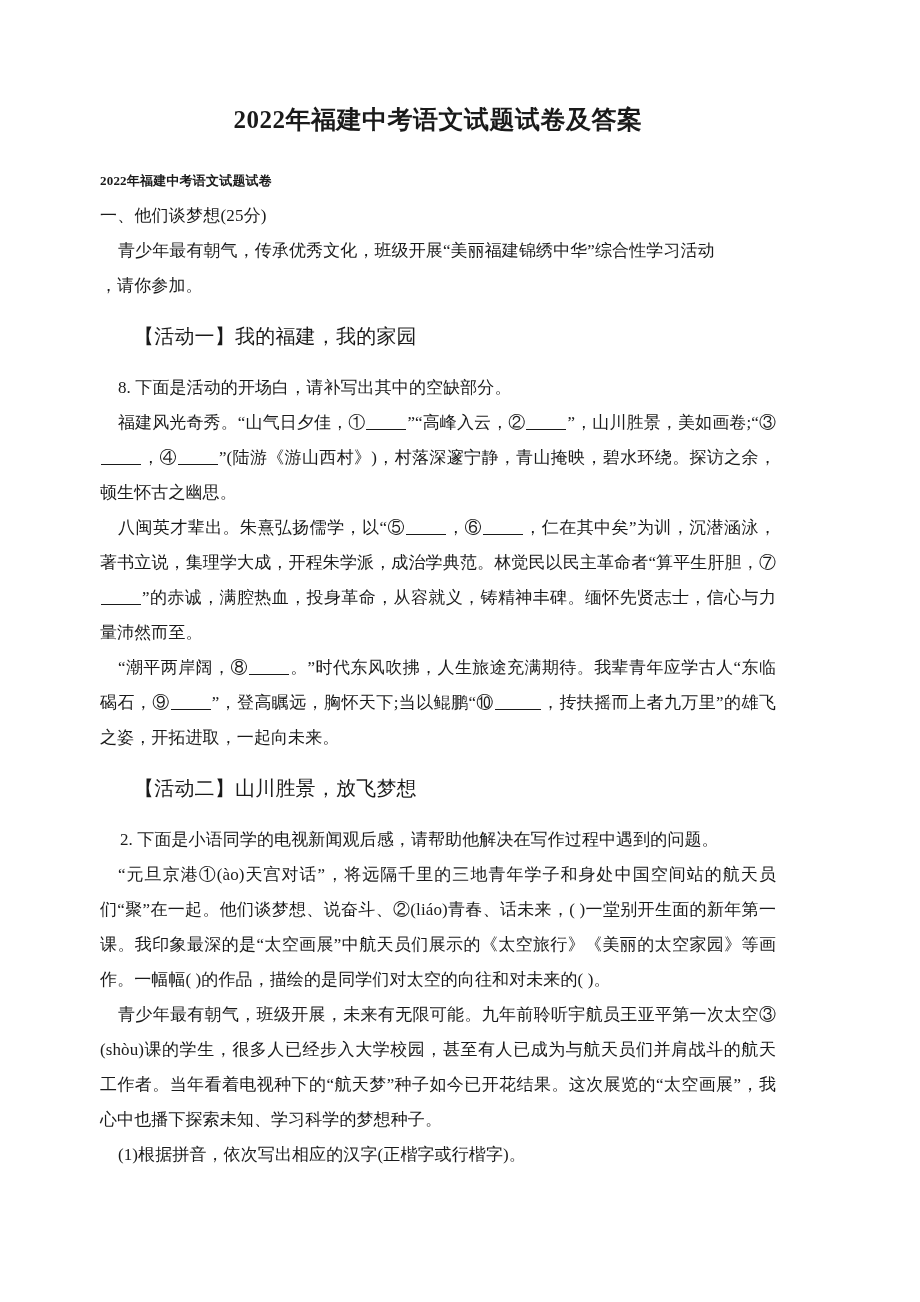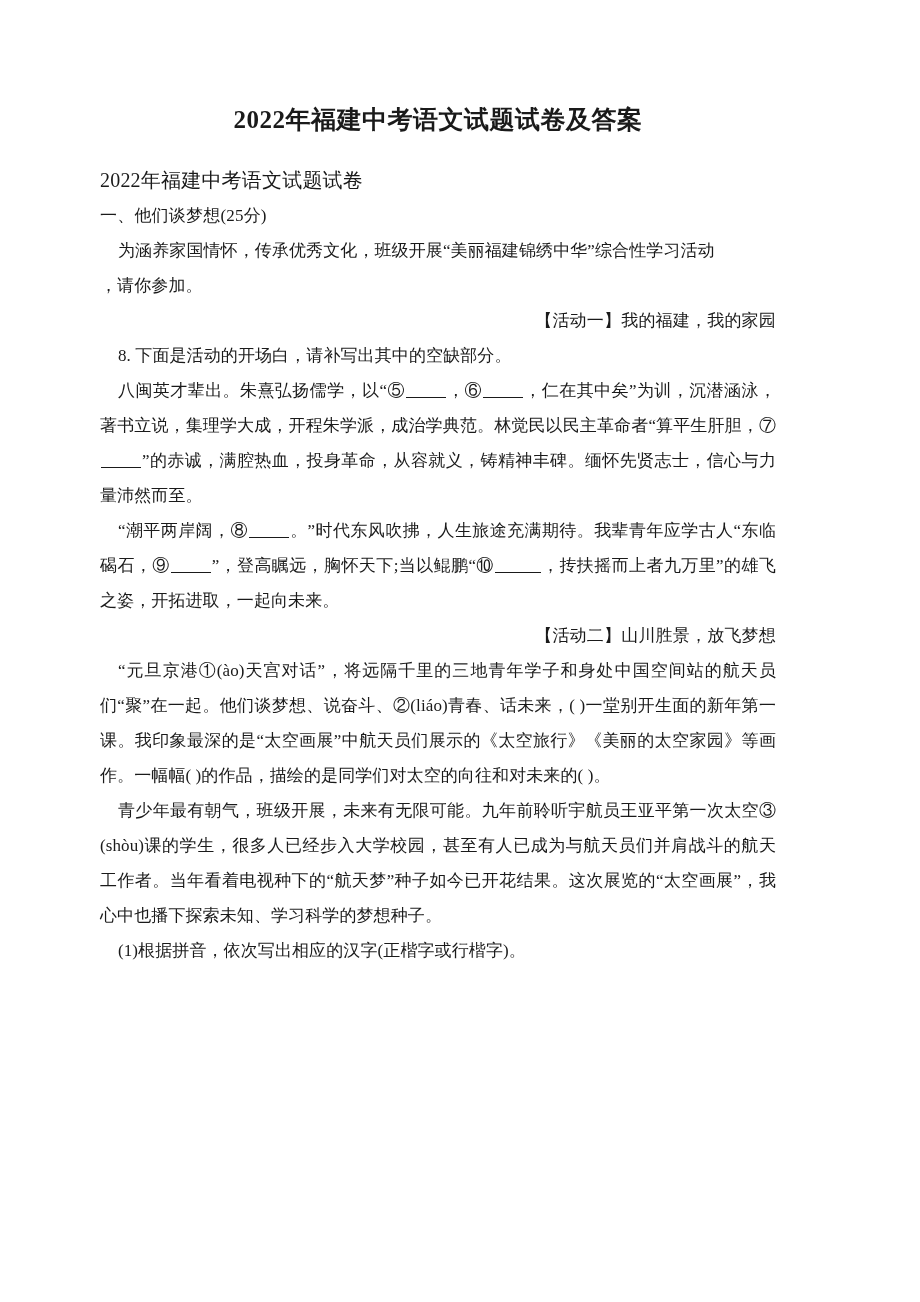--- a/index.html
+++ b/index.html
@@ -30,22 +30,22 @@
     font-size: 25px;
     font-weight: bold;
     text-align: center;
     letter-spacing: 0.5px;
     line-height: 1.3;
   }
 
   .subtitle {
     margin: 0;
     padding-top: 26px;
-    font-size: 20px;
-    font-weight: normal;
+    font-size: 13px;
+    font-weight: bold;
     line-height: 35px;
     letter-spacing: 0.2px;
   }
 
   .section-head {
     margin: 0;
     font-size: 17px;
     font-weight: normal;
     line-height: 35px;
     letter-spacing: 0.2px;
@@ -64,26 +64,25 @@
 
   p.indent-1 {
     text-indent: 18px;
   }
 
   p.indent-2 {
     text-indent: 20px;
   }
 
   .activity-head {
-    margin: 0;
-    font-size: 17px;
+    margin: 16px;
+    font-size: 20px;
     line-height: 35px;
     text-indent: 18px;
     letter-spacing: 0.2px;
-    text-align: right;
   }
 
   .blank {
     display: inline-block;
     width: 40px;
     border-bottom: 1px solid #1a1a1a;
     vertical-align: -2px;
     margin: 0 1px;
   }
 
@@ -95,35 +94,37 @@
 <body>
 
 <div class="page">
 
   <h1 class="doc-title">2022年福建中考语文试题试卷及答案</h1>
 
   <h2 class="subtitle">2022年福建中考语文试题试卷</h2>
 
   <p class="section-head">一、他们谈梦想(25分)</p>
 
-  <p class="body-line indent-1">为涵养家国情怀，传承优秀文化，班级开展“美丽福建锦绣中华”综合性学习活动</p>
+  <p class="body-line indent-1">青少年最有朝气，传承优秀文化，班级开展“美丽福建锦绣中华”综合性学习活动</p>
 
   <p class="body-line">，请你参加。</p>
 
   <p class="activity-head">【活动一】我的福建，我的家园</p>
 
   <p class="body-line indent-1">8. 下面是活动的开场白，请补写出其中的空缺部分。</p>
 
+  <p class="body-line indent-1"><span>福建风光奇秀。“山气日夕佳，①</span><span class="blank"></span><span>”“高峰入云，②</span><span class="blank"></span><span>”，山川胜景，美如画卷;“③</span><span class="blank"></span><span>，④</span><span class="blank"></span><span>”(陆游《游山西村》)，村落深邃宁静，青山掩映，碧水环绕。探访之余，顿生怀古之幽思。</span></p>
 
   <p class="body-line indent-1"><span>八闽英才辈出。朱熹弘扬儒学，以“⑤</span><span class="blank"></span><span>，⑥</span><span class="blank"></span><span>，仁在其中矣”为训，沉潜涵泳，著书立说，集理学大成，开程朱学派，成治学典范。林觉民以民主革命者“算平生肝胆，⑦</span><span class="blank"></span><span>”的赤诚，满腔热血，投身革命，从容就义，铸精神丰碑。缅怀先贤志士，信心与力量沛然而至。</span></p>
 
   <p class="body-line indent-1"><span>“潮平两岸阔，⑧</span><span class="blank"></span><span>。”时代东风吹拂，人生旅途充满期待。我辈青年应学古人“东临碣石，⑨</span><span class="blank"></span><span>”，登高瞩远，胸怀天下;当以鲲鹏“⑩</span><span class="blank blank-wide"></span><span>，抟扶摇而上者九万里”的雄飞之姿，开拓进取，一起向未来。</span></p>
 
   <p class="activity-head">【活动二】山川胜景，放飞梦想</p>
 
+  <p class="body-line indent-2">2. 下面是小语同学的电视新闻观后感，请帮助他解决在写作过程中遇到的问题。</p>
 
   <p class="body-line indent-1">“元旦京港①(ào)天宫对话”，将远隔千里的三地青年学子和身处中国空间站的航天员们“聚”在一起。他们谈梦想、说奋斗、②(liáo)青春、话未来，( )一堂别开生面的新年第一课。我印象最深的是“太空画展”中航天员们展示的《太空旅行》《美丽的太空家园》等画作。一幅幅( )的作品，描绘的是同学们对太空的向往和对未来的( )。</p>
 
   <p class="body-line indent-1">青少年最有朝气，班级开展，未来有无限可能。九年前聆听宇航员王亚平第一次太空③(shòu)课的学生，很多人已经步入大学校园，甚至有人已成为与航天员们并肩战斗的航天工作者。当年看着电视种下的“航天梦”种子如今已开花结果。这次展览的“太空画展”，我心中也播下探索未知、学习科学的梦想种子。</p>
 
   <p class="body-line indent-1">(1)根据拼音，依次写出相应的汉字(正楷字或行楷字)。</p>
 
 </div>
 
 </body></html>

